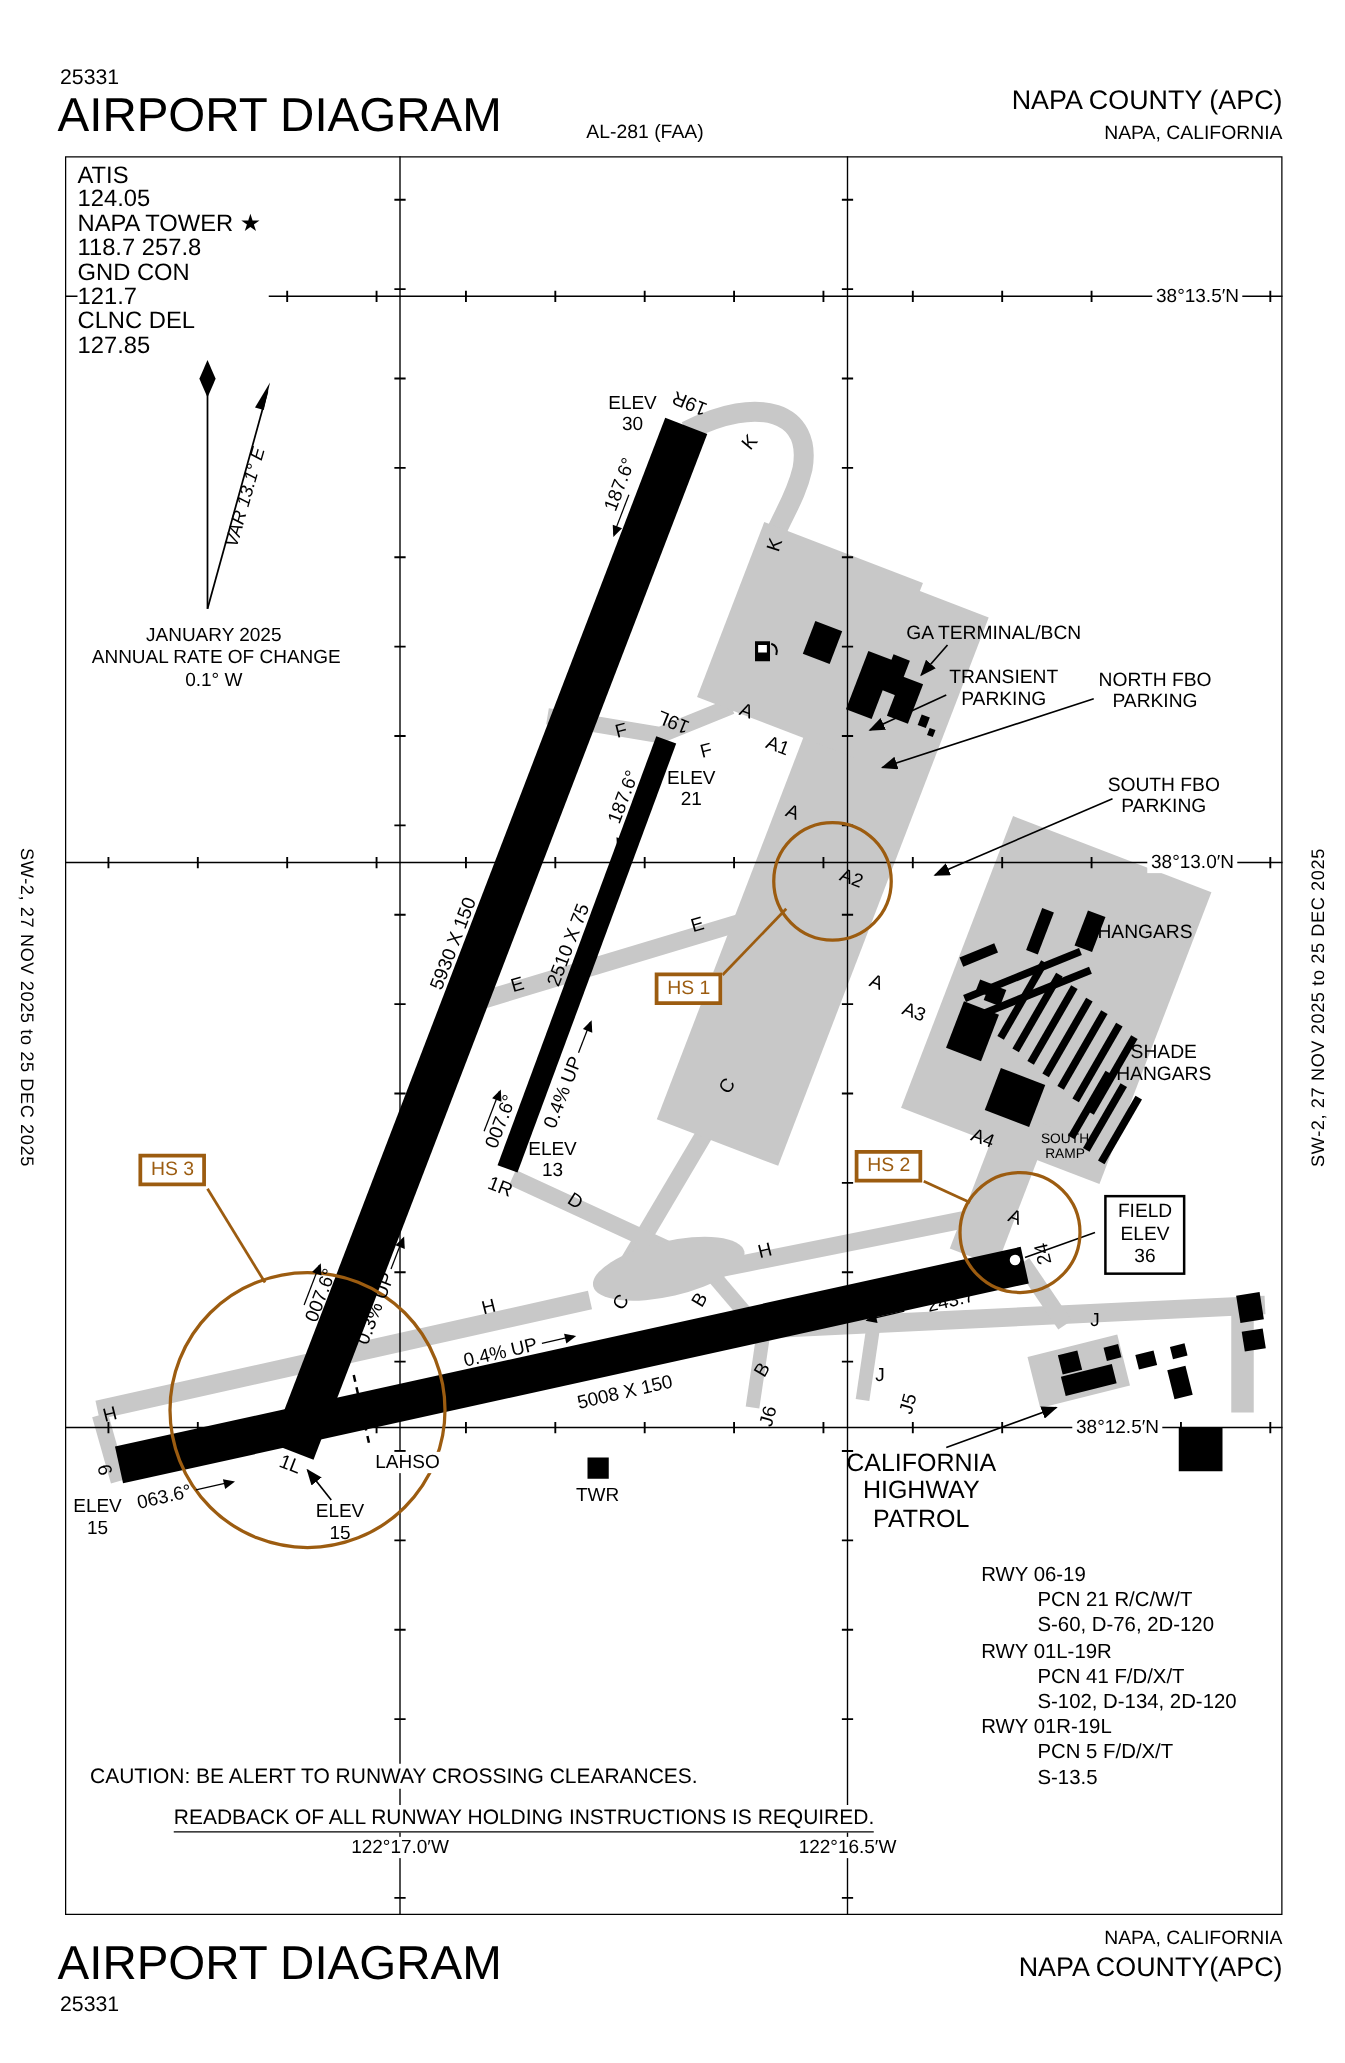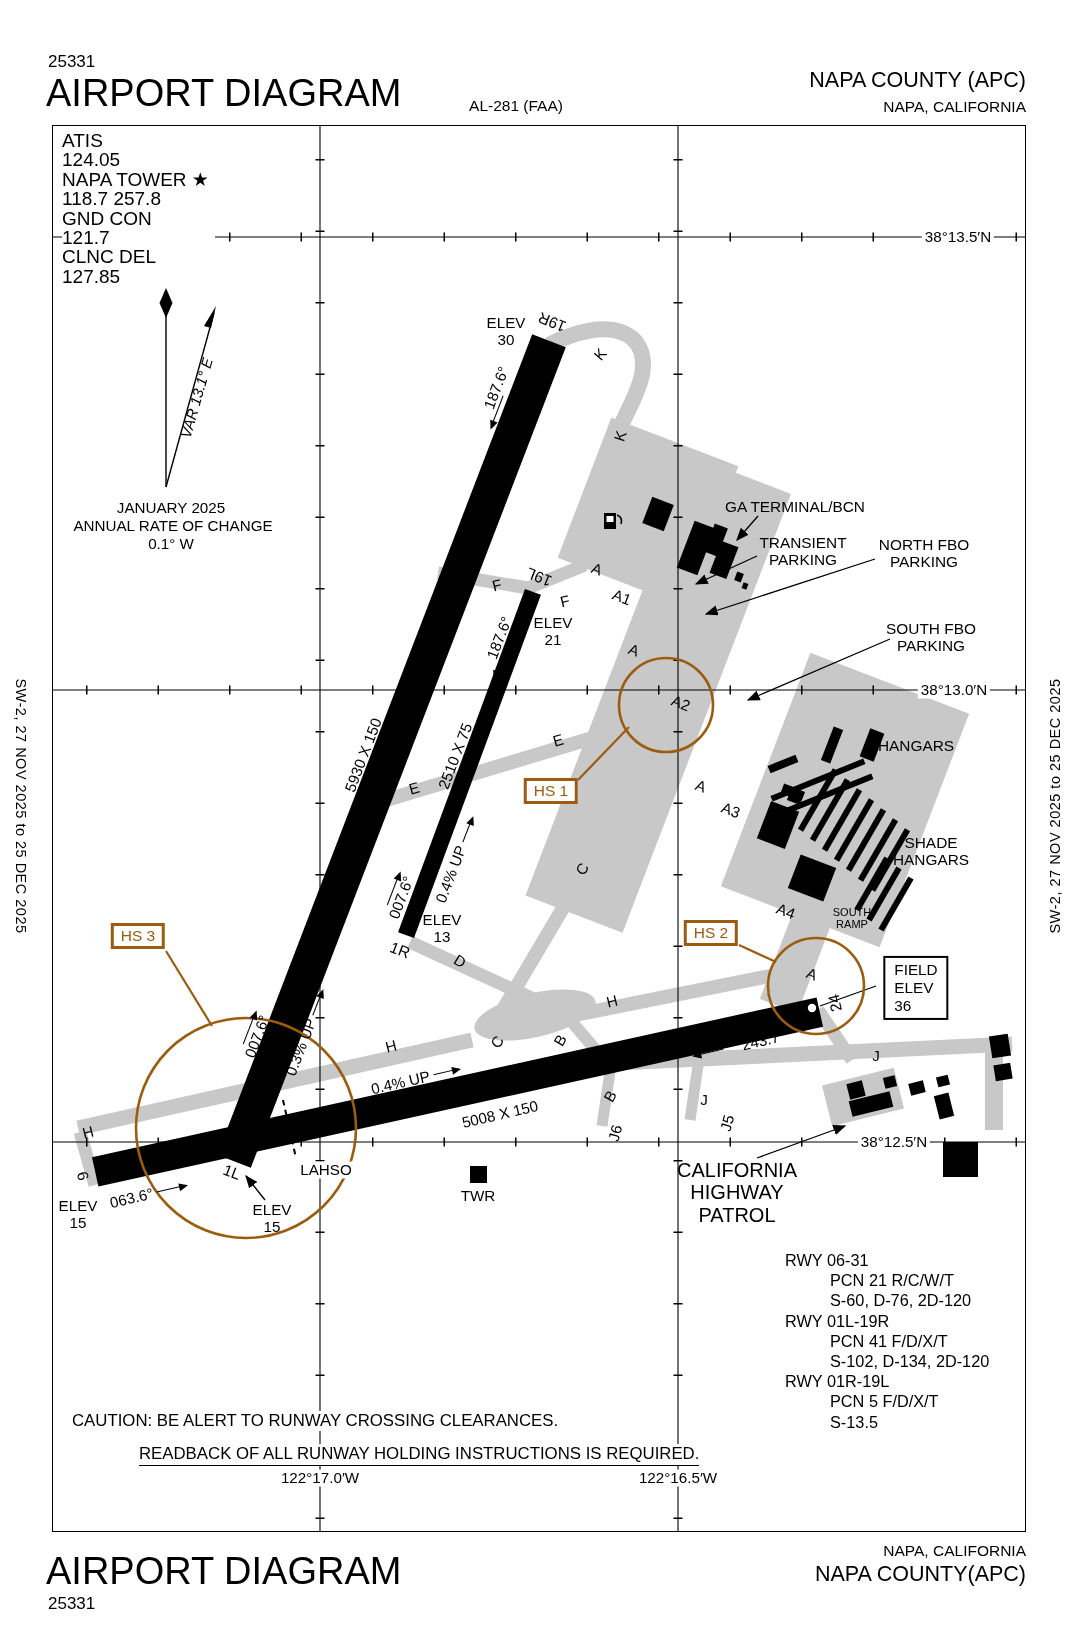--- a/index.html
+++ b/index.html
@@ -19,21 +19,21 @@
   .hlc{display:flex;flex-direction:column;align-items:flex-start;gap:1px}
   .hlc2{display:flex;flex-direction:column;align-items:flex-end;gap:1px}
   .ar{height:0;border-top:1.4px solid #000;width:30px;position:relative}
   .ar.r::after{content:"";position:absolute;right:-2px;top:-4.4px;
      border-top:4px solid transparent;border-bottom:4px solid transparent;border-left:9px solid #000}
   .ar.l::after{content:"";position:absolute;left:-2px;top:-4.4px;
      border-top:4px solid transparent;border-bottom:4px solid transparent;border-right:9px solid #000}
   .hsbox{position:absolute;transform:translate(-50%,-50%);border:3.5px solid #9c5c10;
      color:#9c5c10;background:#fff;font-size:15.5px;padding:1px 7px;white-space:nowrap;z-index:6}
   .febox{position:absolute;transform:translate(-50%,-50%);border:2px solid #000;background:#fff;
-     font-size:15.3px;line-height:1.18;padding:3px 9px;white-space:pre-line;z-index:6}
+     font-size:15.3px;line-height:1.18;text-align:center;padding:3px 9px;white-space:pre-line;z-index:6}
   .rd{position:absolute;left:785px;top:1250px;font-size:16.3px;line-height:20.2px;white-space:nowrap}
   .rd .ind{margin-left:45px}
   .caution{position:absolute;font-size:16.8px;white-space:nowrap;background:#fff;z-index:5}
   .underl{border-bottom:1.6px solid #000;padding-bottom:1px}
   .edge{position:absolute;font-size:14.5px;letter-spacing:.5px;white-space:nowrap}
   svg{position:absolute;left:0;top:0}
   .chart-border{position:absolute;left:52px;top:125px;width:972px;height:1405px;
      border:1.6px solid #000;z-index:2}
   .z5{z-index:5}
 </style>
@@ -302,21 +302,21 @@
 <div class="l nb" style="left:391px;top:1046px;transform:translate(-50%,-50%) rotate(-14deg)">H</div>
 <div class="l nb" style="left:612px;top:1001px;transform:translate(-50%,-50%) rotate(-14deg)">H</div>
 <div class="l nb" style="left:560px;top:1040px;transform:translate(-50%,-50%) rotate(-60deg)">B</div>
 <div class="l nb" style="left:610px;top:1096px;transform:translate(-50%,-50%) rotate(-60deg)">B</div>
 <div class="l nb" style="left:876px;top:1056px">J</div>
 <div class="l nb" style="left:704px;top:1100px">J</div>
 <div class="l nb" style="left:727px;top:1123px;transform:translate(-50%,-50%) rotate(-75deg)">J5</div>
 <div class="l nb" style="left:615px;top:1133px;transform:translate(-50%,-50%) rotate(-75deg)">J6</div>
 
 <div class="rd">
-  <div>RWY 06-31</div>
+  <div>RWY 06-19</div>
   <div class="ind">PCN 21 R/C/W/T</div>
   <div class="ind">S-60, D-76, 2D-120</div>
   <div>RWY 01L-19R</div>
   <div class="ind">PCN 41 F/D/X/T</div>
   <div class="ind">S-102, D-134, 2D-120</div>
   <div>RWY 01R-19L</div>
   <div class="ind">PCN 5 F/D/X/T</div>
   <div class="ind">S-13.5</div>
 </div>
 

